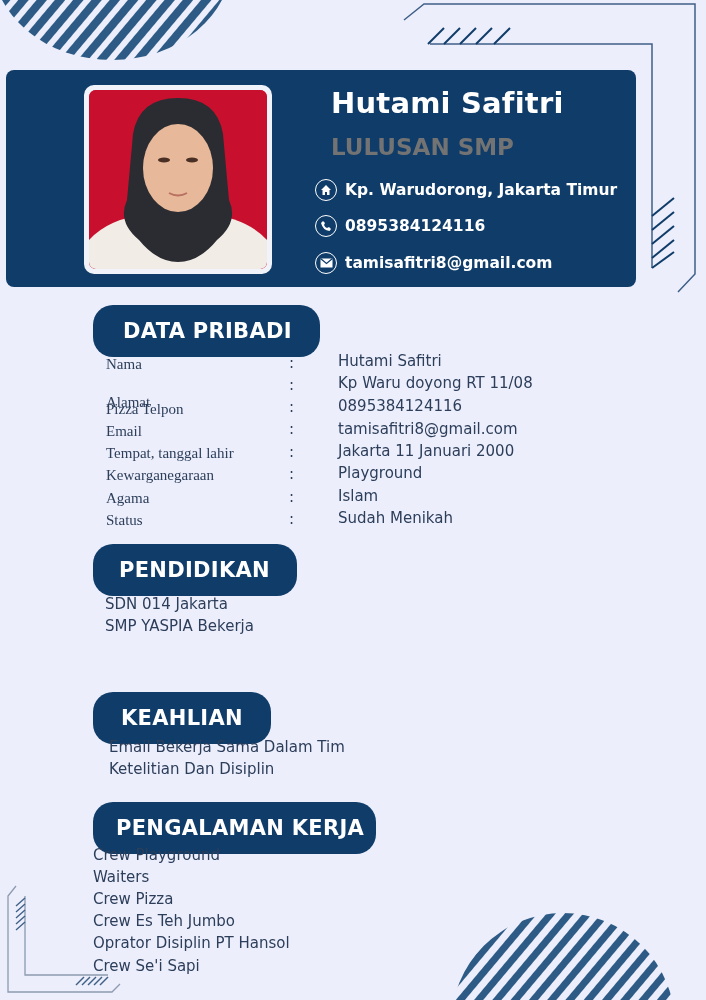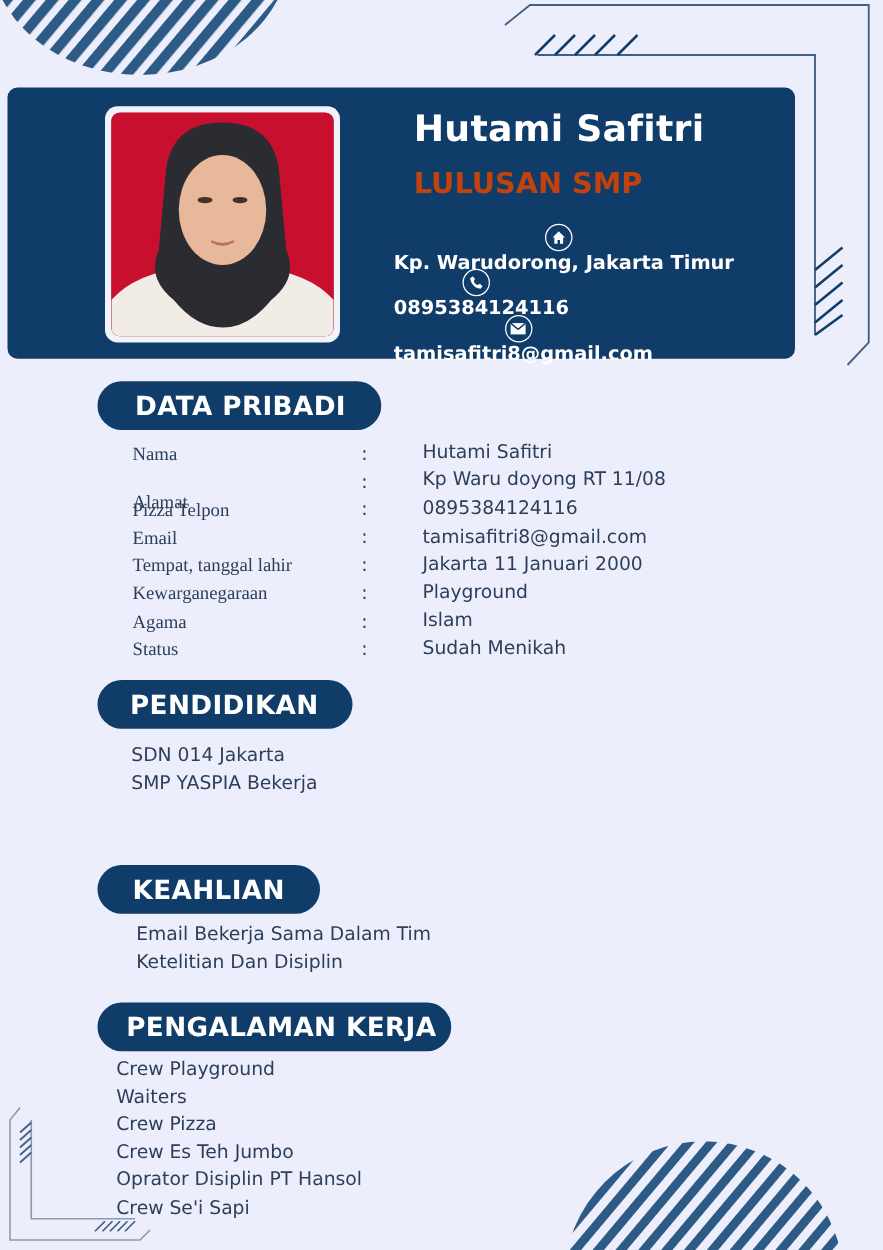--- a/index.html
+++ b/index.html
@@ -24,34 +24,34 @@
   .photo {
     width: 100%; height: 100%; border-radius: 7px; overflow: hidden;
     background: #c8102e; position: relative;
   }
   .name-title {
     position: absolute; left: 331px; top: 86px;
     font-size: 29px; font-weight: bold; color: #ffffff; letter-spacing: 0.2px;
   }
   .subtitle {
     position: absolute; left: 331px; top: 134px;
-    font-size: 23px; font-weight: bold; color: #c2410c;
+    font-size: 23px; font-weight: bold; color: #737373;
   }
   .contact-row {
     position: absolute; left: 315px; display: flex; align-items: center;
-    color: #ffffff; font-weight: bold; font-size: 15.5px; flex-direction: column;
+    color: #ffffff; font-weight: bold; font-size: 15.5px;
   }
   .contact-icon {
     width: 22px; height: 22px; border: 1.6px solid #ffffff; border-radius: 50%;
     display: flex; align-items: center; justify-content: center; margin-right: 8px;
   }
 
   
   .pill {
-    position: absolute; left: 78px; height: 39px; background: #0f3c68;
+    position: absolute; left: 93px; height: 52px; background: #0f3c68;
     border-radius: 20px; color: #ffffff; font-weight: bold; font-size: 21px;
     display: flex; align-items: center; padding-left: 30px; letter-spacing: 0.3px;
   }
 
   .dp-label, .dp-colon, .dp-value, .list-item {
     position: absolute; font-size: 15px; color: #2c3e5a; white-space: nowrap;
   }
   .dp-label { left: 106px; font-family: Liberation Serif, serif; }
   .dp-colon { left: 289px; }
   .dp-value { left: 338px; }

